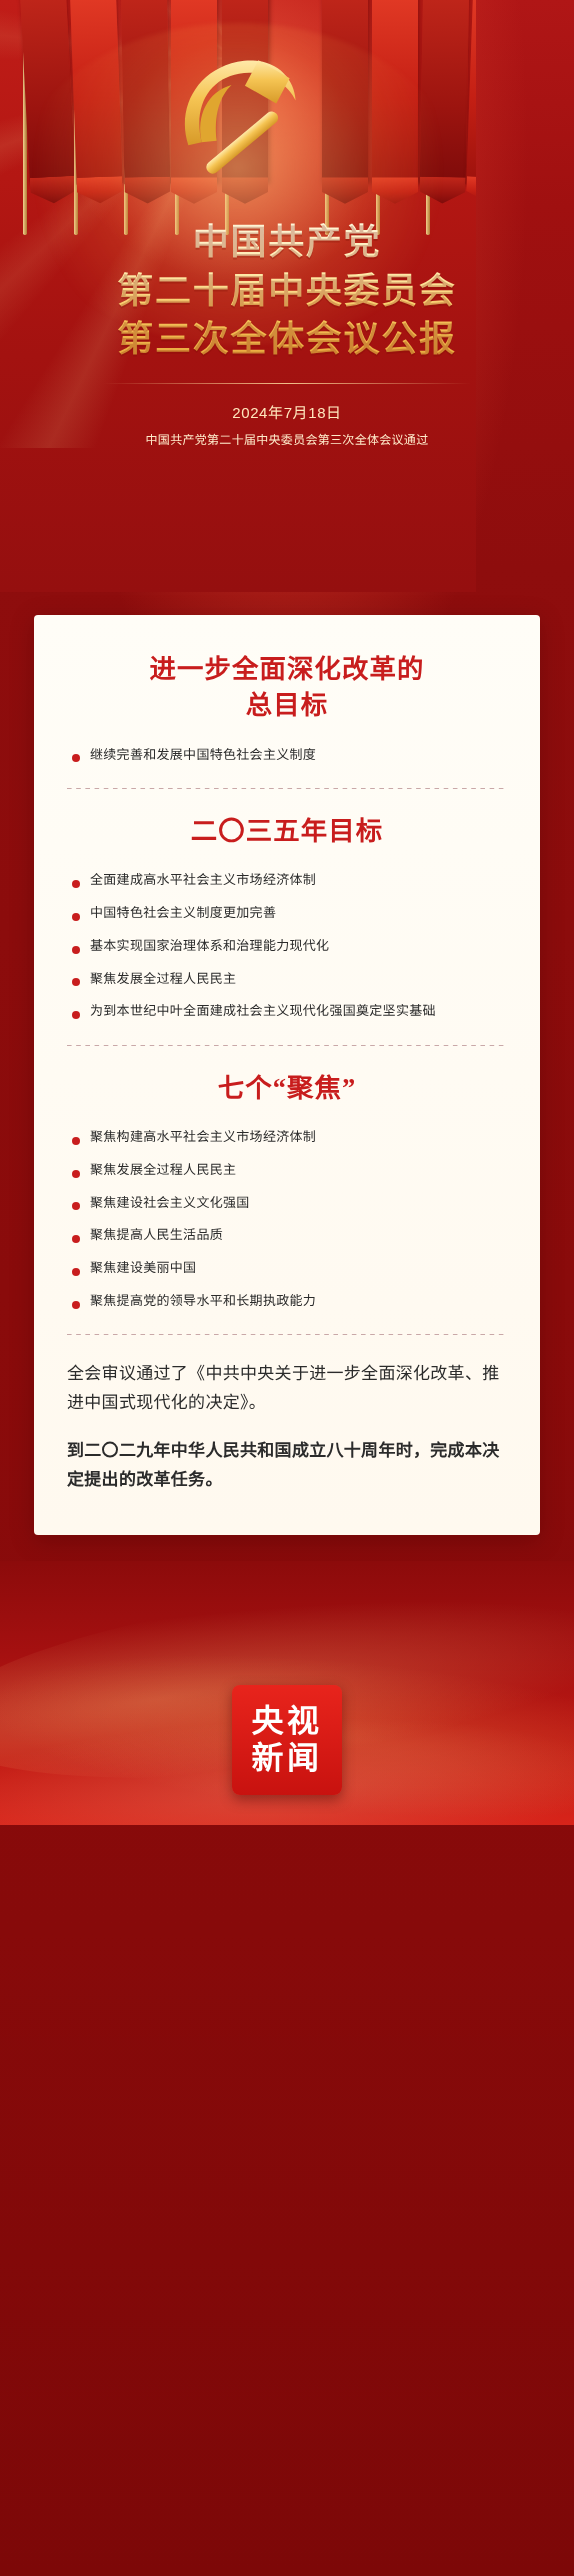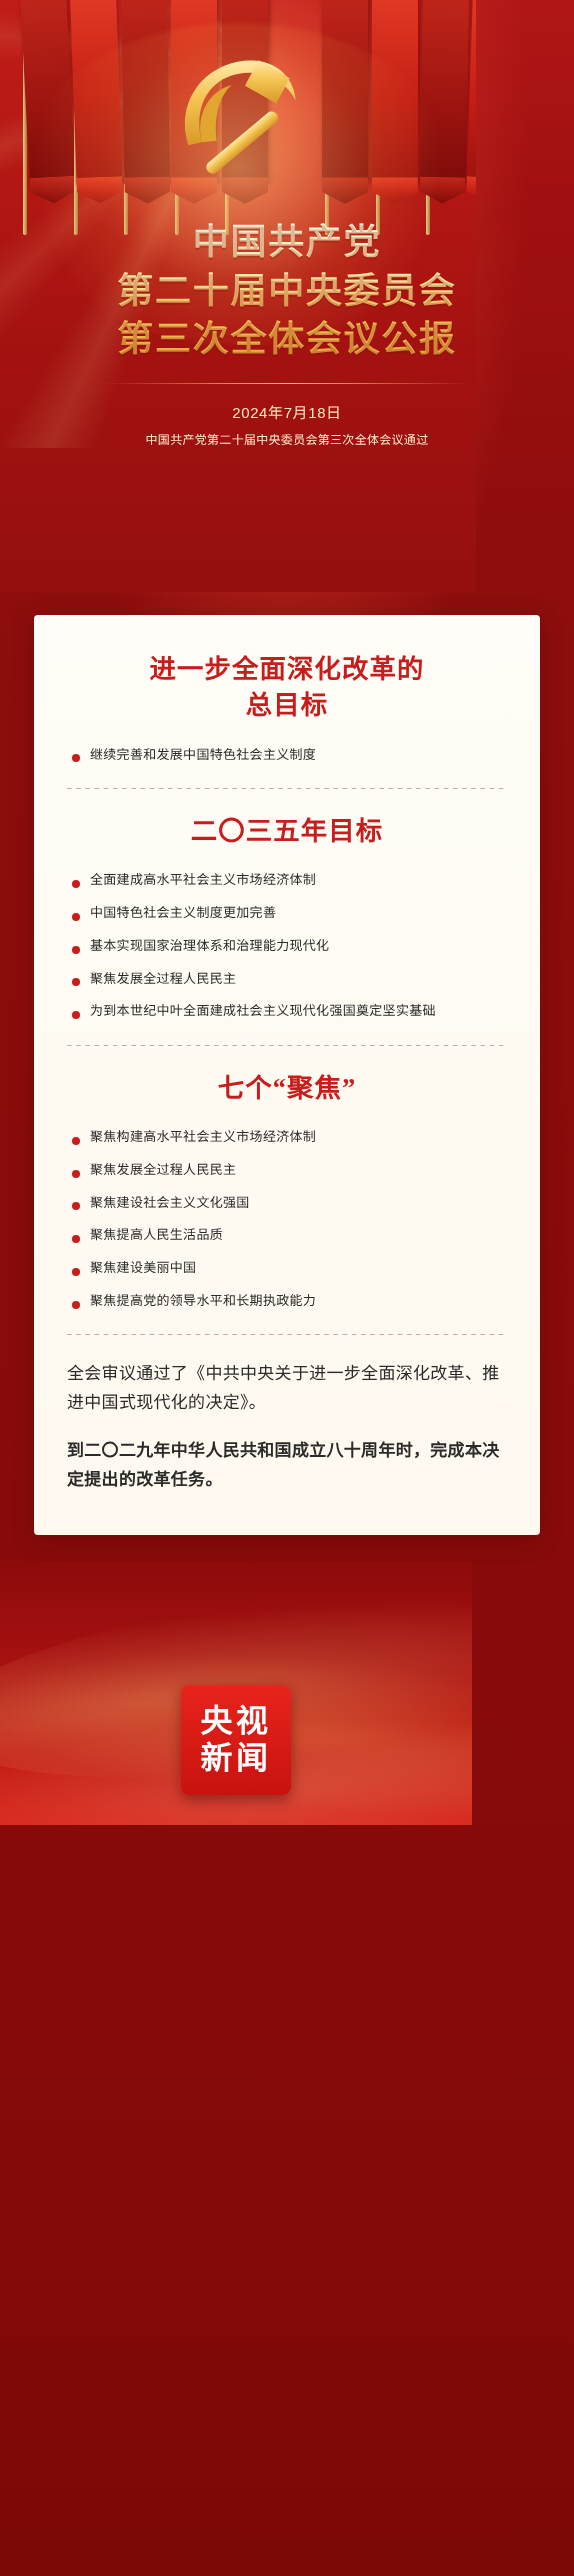--- a/index.html
+++ b/index.html
@@ -209,21 +209,21 @@
     line-height: 1.7;
     color: #2b2b2b;
     letter-spacing: 0.3px;
     margin: 0 0 19.5px 0;
   }
   .para:last-child { margin-bottom: 0; font-weight: bold; }
 
   
   .footer {
     position: relative;
-    width: 472px;
+    width: 574px;
     height: 264px;
     margin-top: 26.4px;
     overflow: hidden;
   }
   .footer-bg {
     position: absolute;
     inset: 0;
     background: linear-gradient(180deg, #8c0b0b 0%, #a51010 35%, #c21b14 75%, #d8241a 100%);
   }
   .ribbon {

